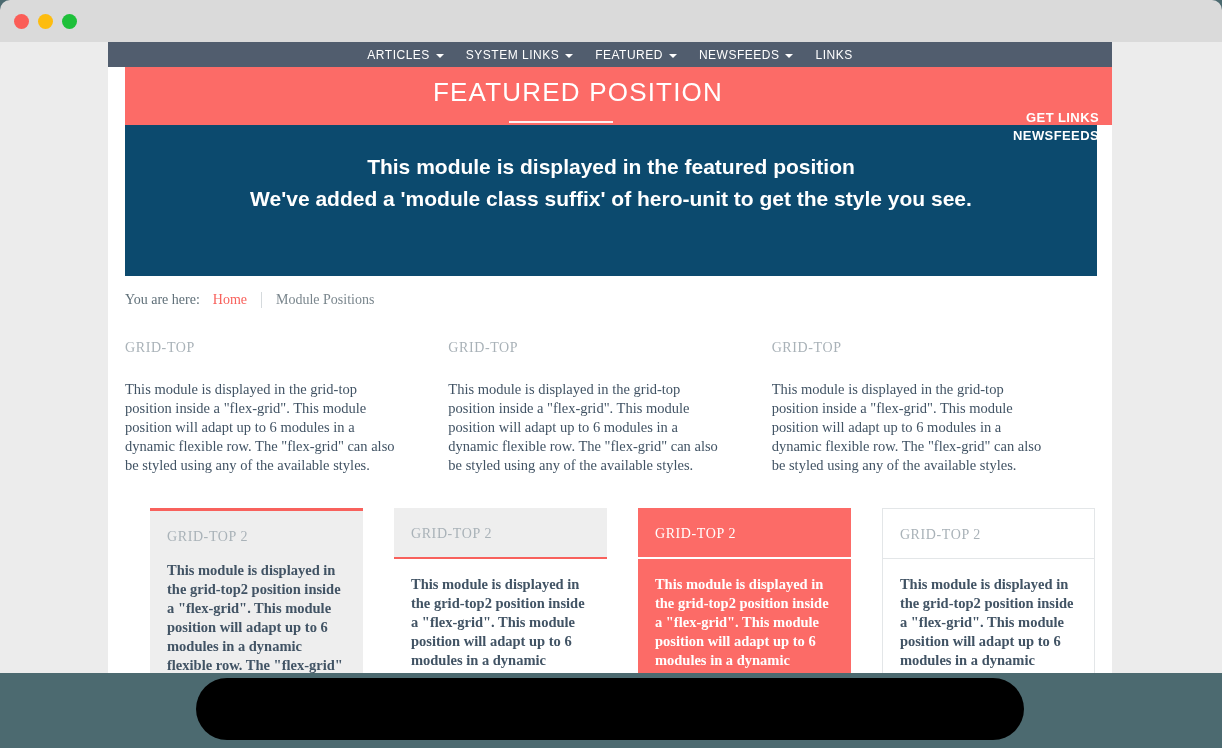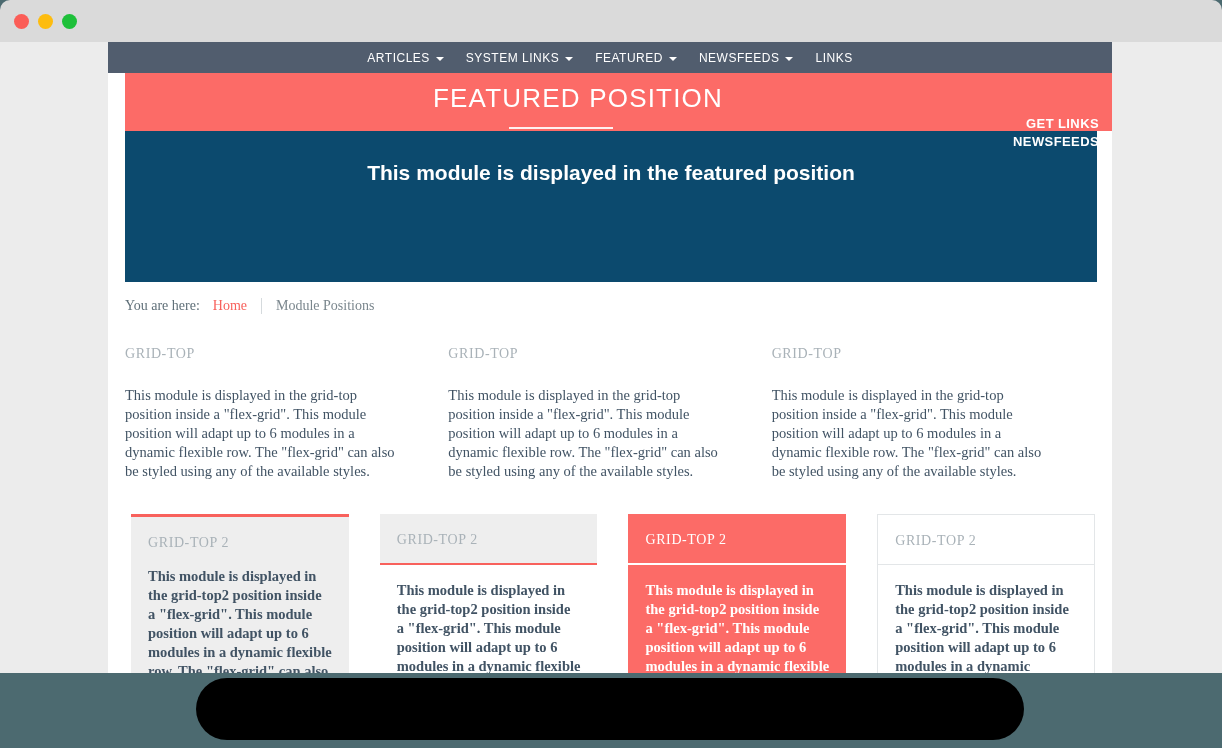--- a/index.html
+++ b/index.html
@@ -49,21 +49,21 @@
   .site {
     position: absolute;
     left: 108px; top: 0;
     width: 1004px;
     min-height: 631px;
     background: #ffffff;
   }
 
   
   .navbar {
-    height: 31px;
+    height: 25px;
     background: #515d6e;
     display: flex;
     align-items: center;
     justify-content: center;
     gap: 0;
   }
   .nav-item {
     color: #ffffff;
     font-size: 12px;
     letter-spacing: 0.5px;
@@ -188,21 +188,21 @@
   .module-body {
     font-family: "Liberation Serif", serif;
     font-size: 14.5px;
     line-height: 19px;
     color: #415364;
   }
 
   
   .cards-row {
     display: flex;
-    margin: 33px 17px 0 4px;
+    margin: 33px 17px 0 23px;
     gap: 31px;
     padding-left: 19px;
   }
   .card {
     width: 225px;
     box-sizing: border-box;
   }
   .card-head {
     padding: 18px 17px 15px 17px;
     font-family: "Liberation Serif", serif;
@@ -307,20 +307,21 @@
       <div class="featured-head">
         <div class="featured-title">FEATURED POSITION</div>
         <div class="featured-underline"></div>
         <div class="get-more">
           <div>GET LINKS</div>
           <div>NEWSFEEDS</div>
         </div>
       </div>
       <div class="featured-body">
         <div class="hero-line">This module is displayed in the featured position</div>
+        <div class="hero-line">We've added a 'module class suffix' of hero-unit to get the style you see.</div>
       </div>
     </div>
 
     <div class="breadcrumb">
       <span class="bc-label">You are here:</span>
       <span class="bc-home">Home</span>
       <span class="bc-sep"></span>
       <span class="bc-current">Module Positions</span>
     </div>
 

